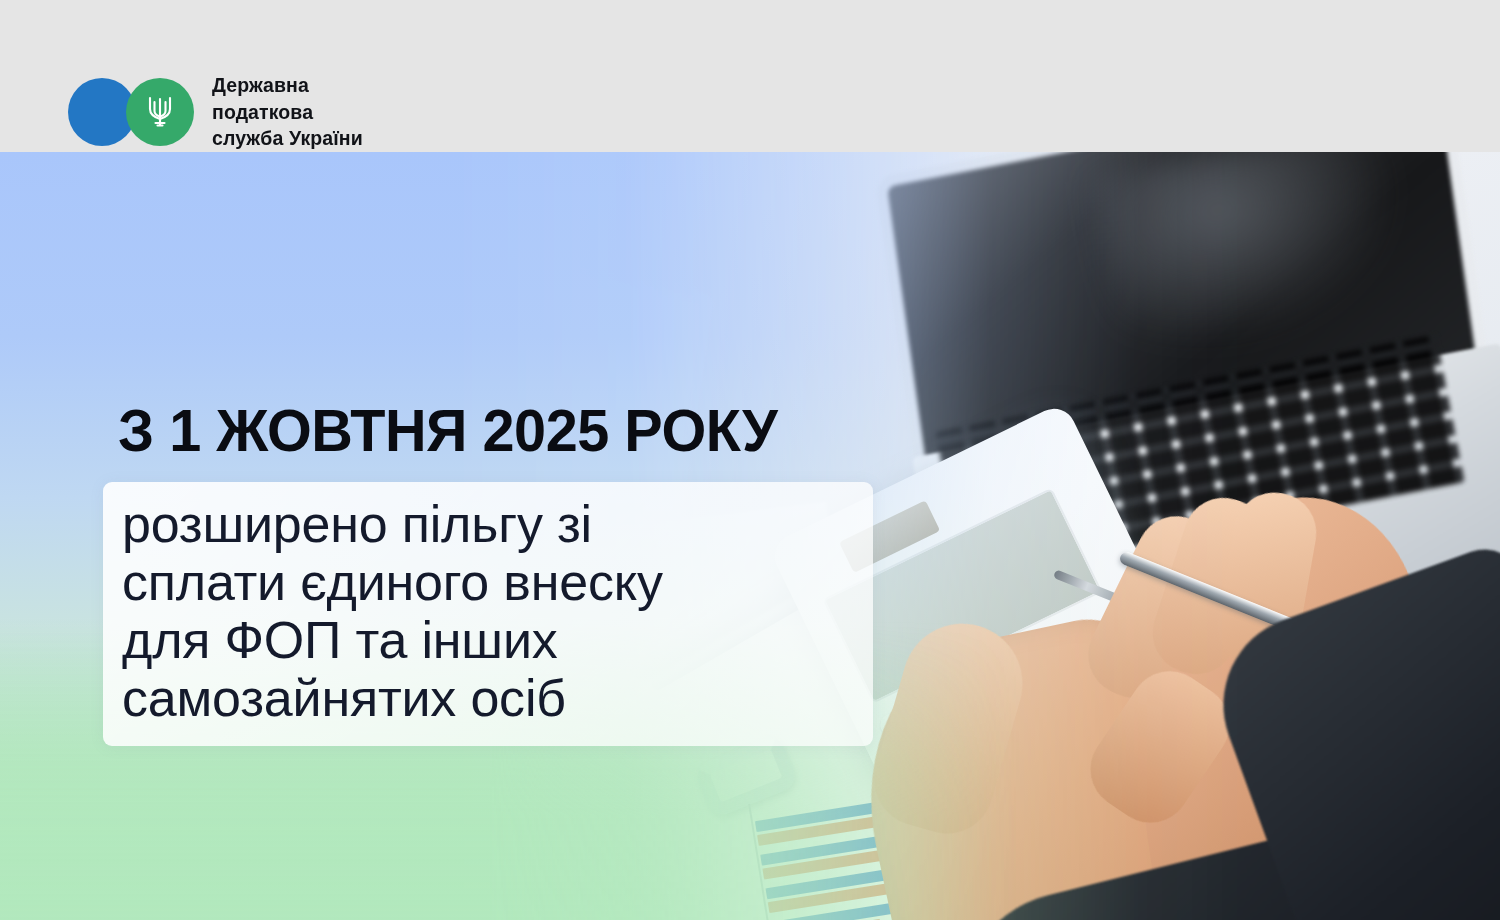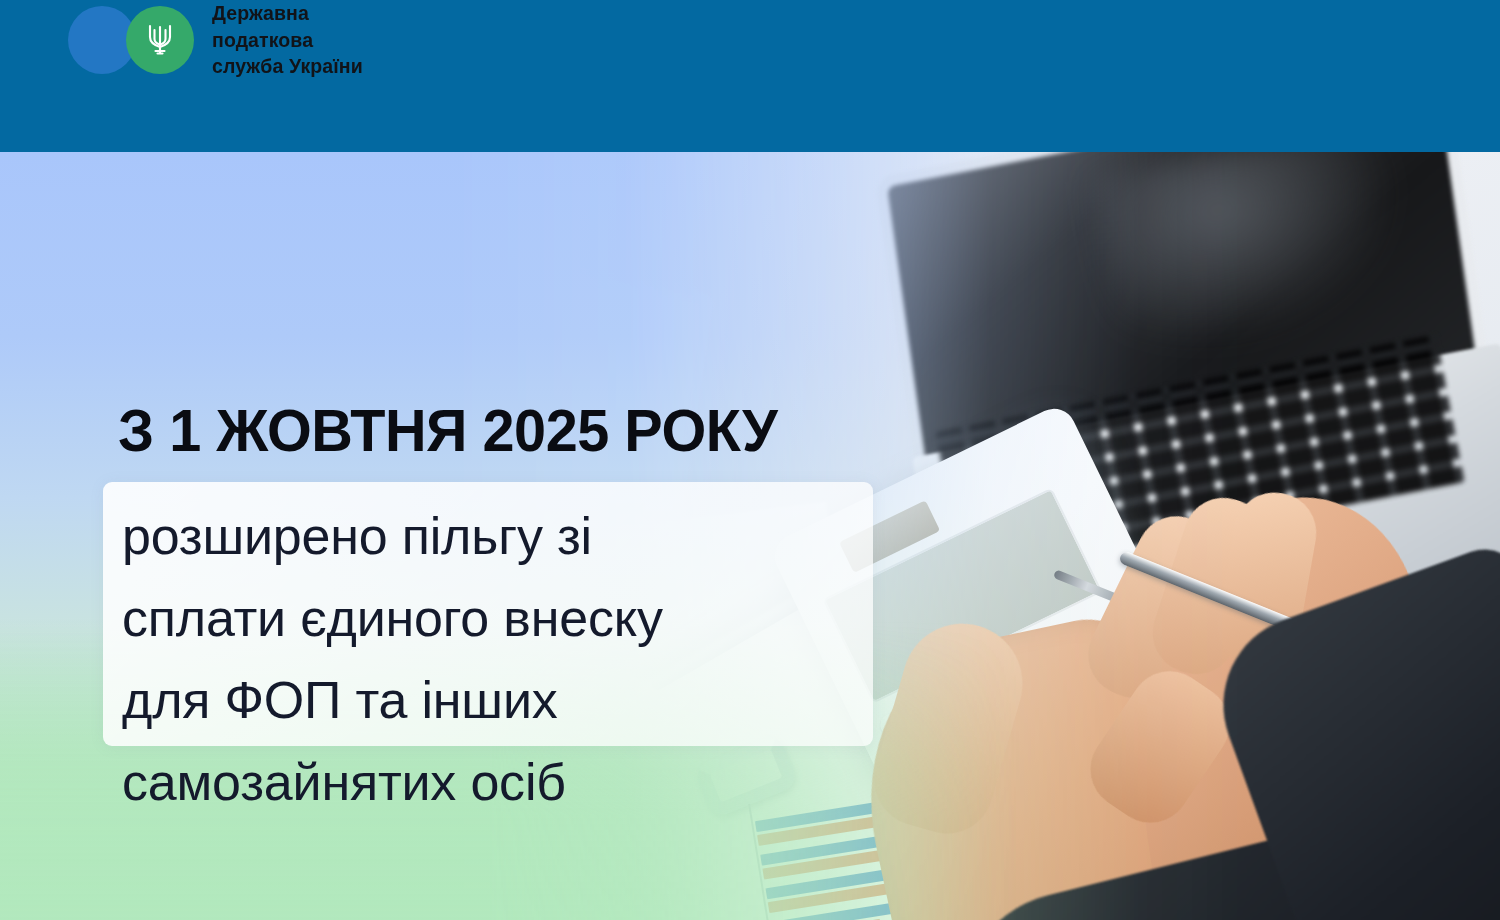--- a/index.html
+++ b/index.html
@@ -8,22 +8,22 @@
     font-family:"Liberation Sans", sans-serif;
     background:#ffffff;
     overflow:hidden;
   }
 
   #poster { position:relative; width:1500px; height:920px; overflow:hidden; }
 
   
   .header-band {
     position:absolute; left:0; top:0; width:1500px; height:152px;
-    background:#0369a1; z-index:40;
-    display:flex; align-items:flex-start;
+    background:#e5e5e5; z-index:40;
+    display:flex; align-items:flex-end;
   }
   .logo-block { display:flex; align-items:center; margin-left:68px; }
   .logo-marks { position:relative; width:126px; height:68px; flex:0 0 auto; }
   .circle-blue {
     position:absolute; left:0; top:0; width:68px; height:68px;
     border-radius:50%; background:#2377c4;
   }
   .circle-green {
     position:absolute; left:58px; top:0; width:68px; height:68px;
     border-radius:50%; background:#35a96a;
@@ -293,21 +293,21 @@
     transform:scaleX(.96); transform-origin:left center;
   }
   .textbox {
     position:absolute; left:103px; top:482px; width:770px; height:264px;
     z-index:30; border-radius:9px;
     background:linear-gradient(135deg, rgba(255,255,255,.90) 0%, rgba(255,255,255,.80) 55%, rgba(255,255,255,.70) 100%);
     box-shadow:0 1px 14px rgba(120,140,160,.10);
   }
   .body-text {
     position:absolute; left:122px; top:495px; z-index:33;
-    font-size:52px; line-height:82px; font-weight:normal;
+    font-size:52px; line-height:58px; font-weight:normal;
     color:#141a2c; letter-spacing:-0.2px; white-space:pre-line;
   }
 </style>
 </head>
 <body>
 
 <div id="poster">
 
   <div class="art">
     <div class="photo">

